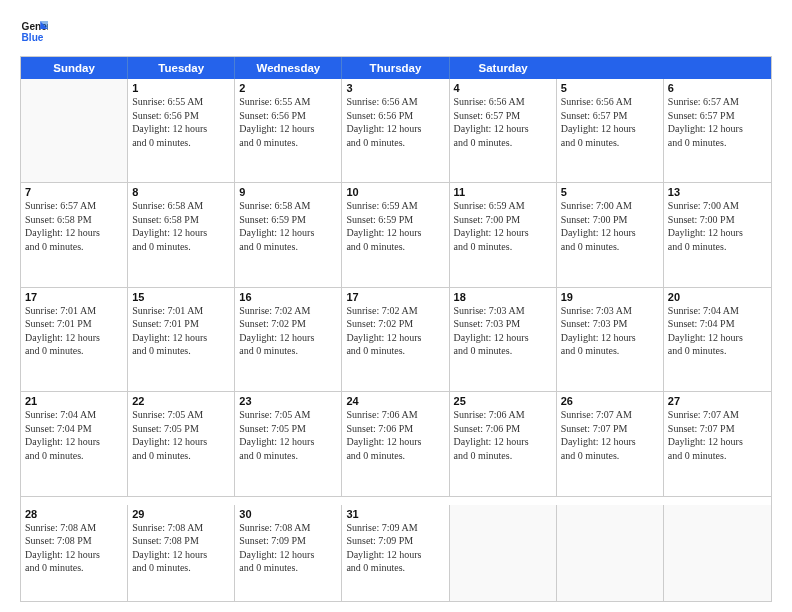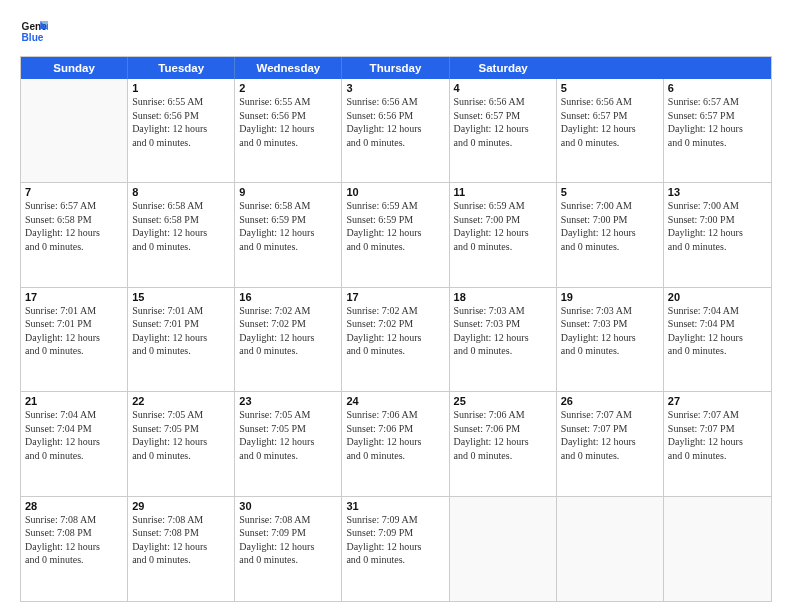--- a/index.html
+++ b/index.html
@@ -67,21 +67,21 @@
     .cal-body {
       flex: 1;
       display: grid;
       grid-template-rows: repeat(5, 1fr);
     }
     .cal-row {
       display: grid;
       grid-template-columns: repeat(7, 1fr);
       border-bottom: 1px solid #ccc;
     }
-    .cal-row:last-child { border-bottom: none; }
+    .cal-row:last-child { border-bottom: none; margin-top: 8px; }
     .cal-cell {
       border-right: 1px solid #ccc;
       padding: 3px 4px;
       font-size: 8.5px;
       color: #333;
       min-height: 0;
     }
     .cal-cell:last-child { border-right: none; }
     .cal-cell.empty { background: #f9f9f9; }
     .day-num {

